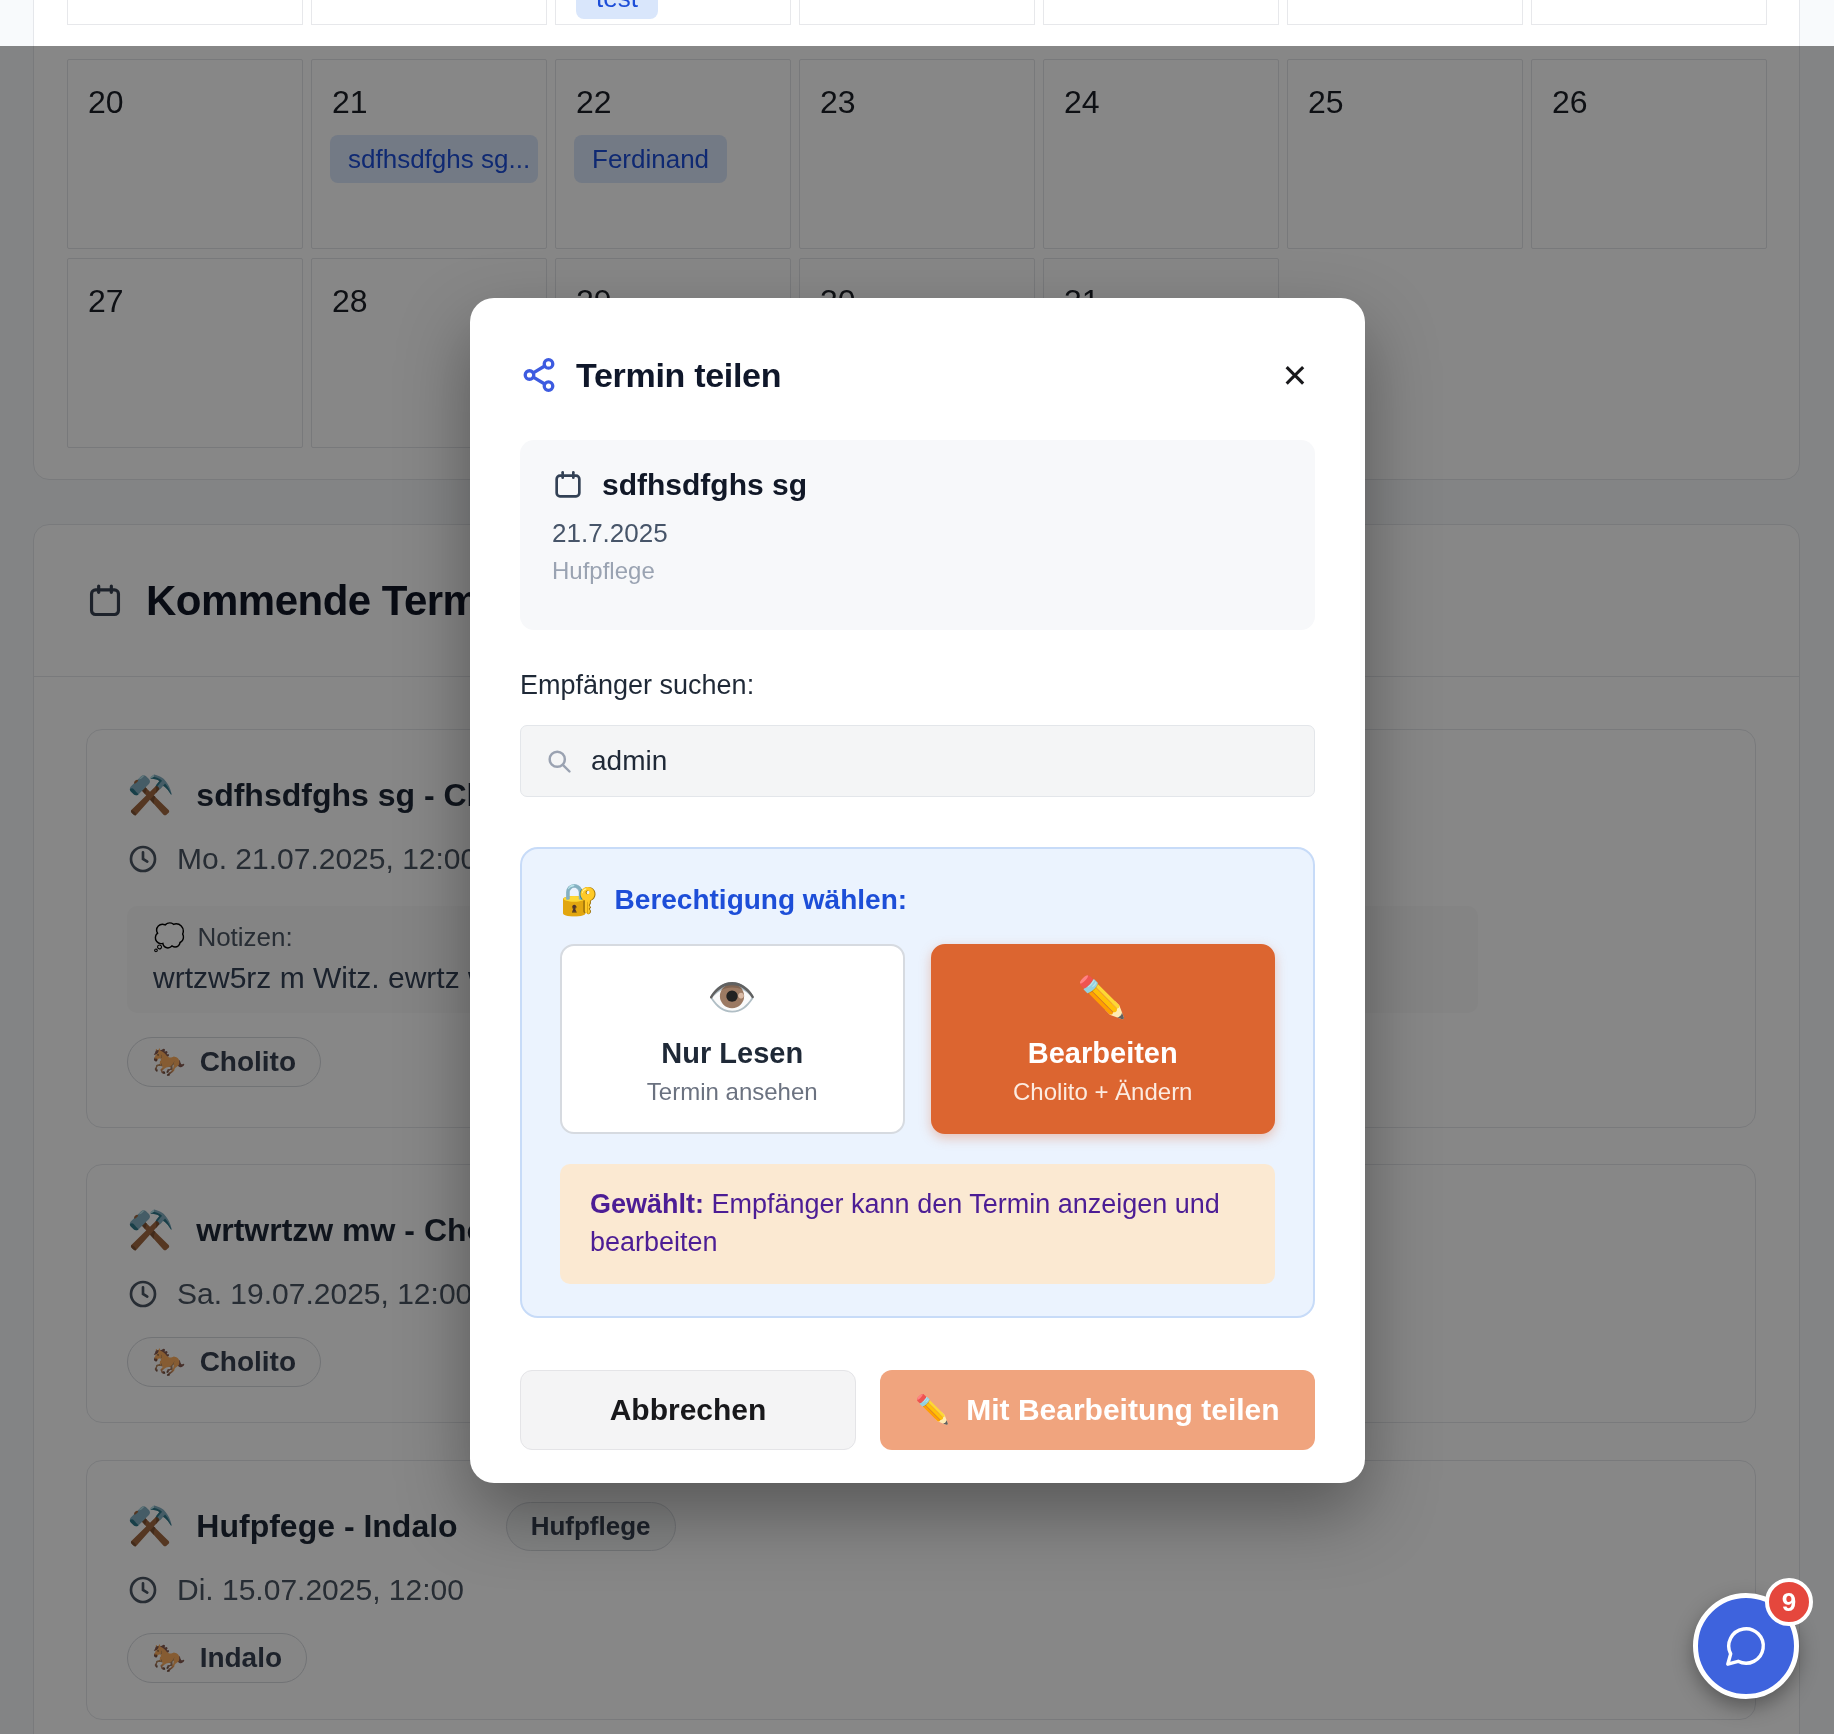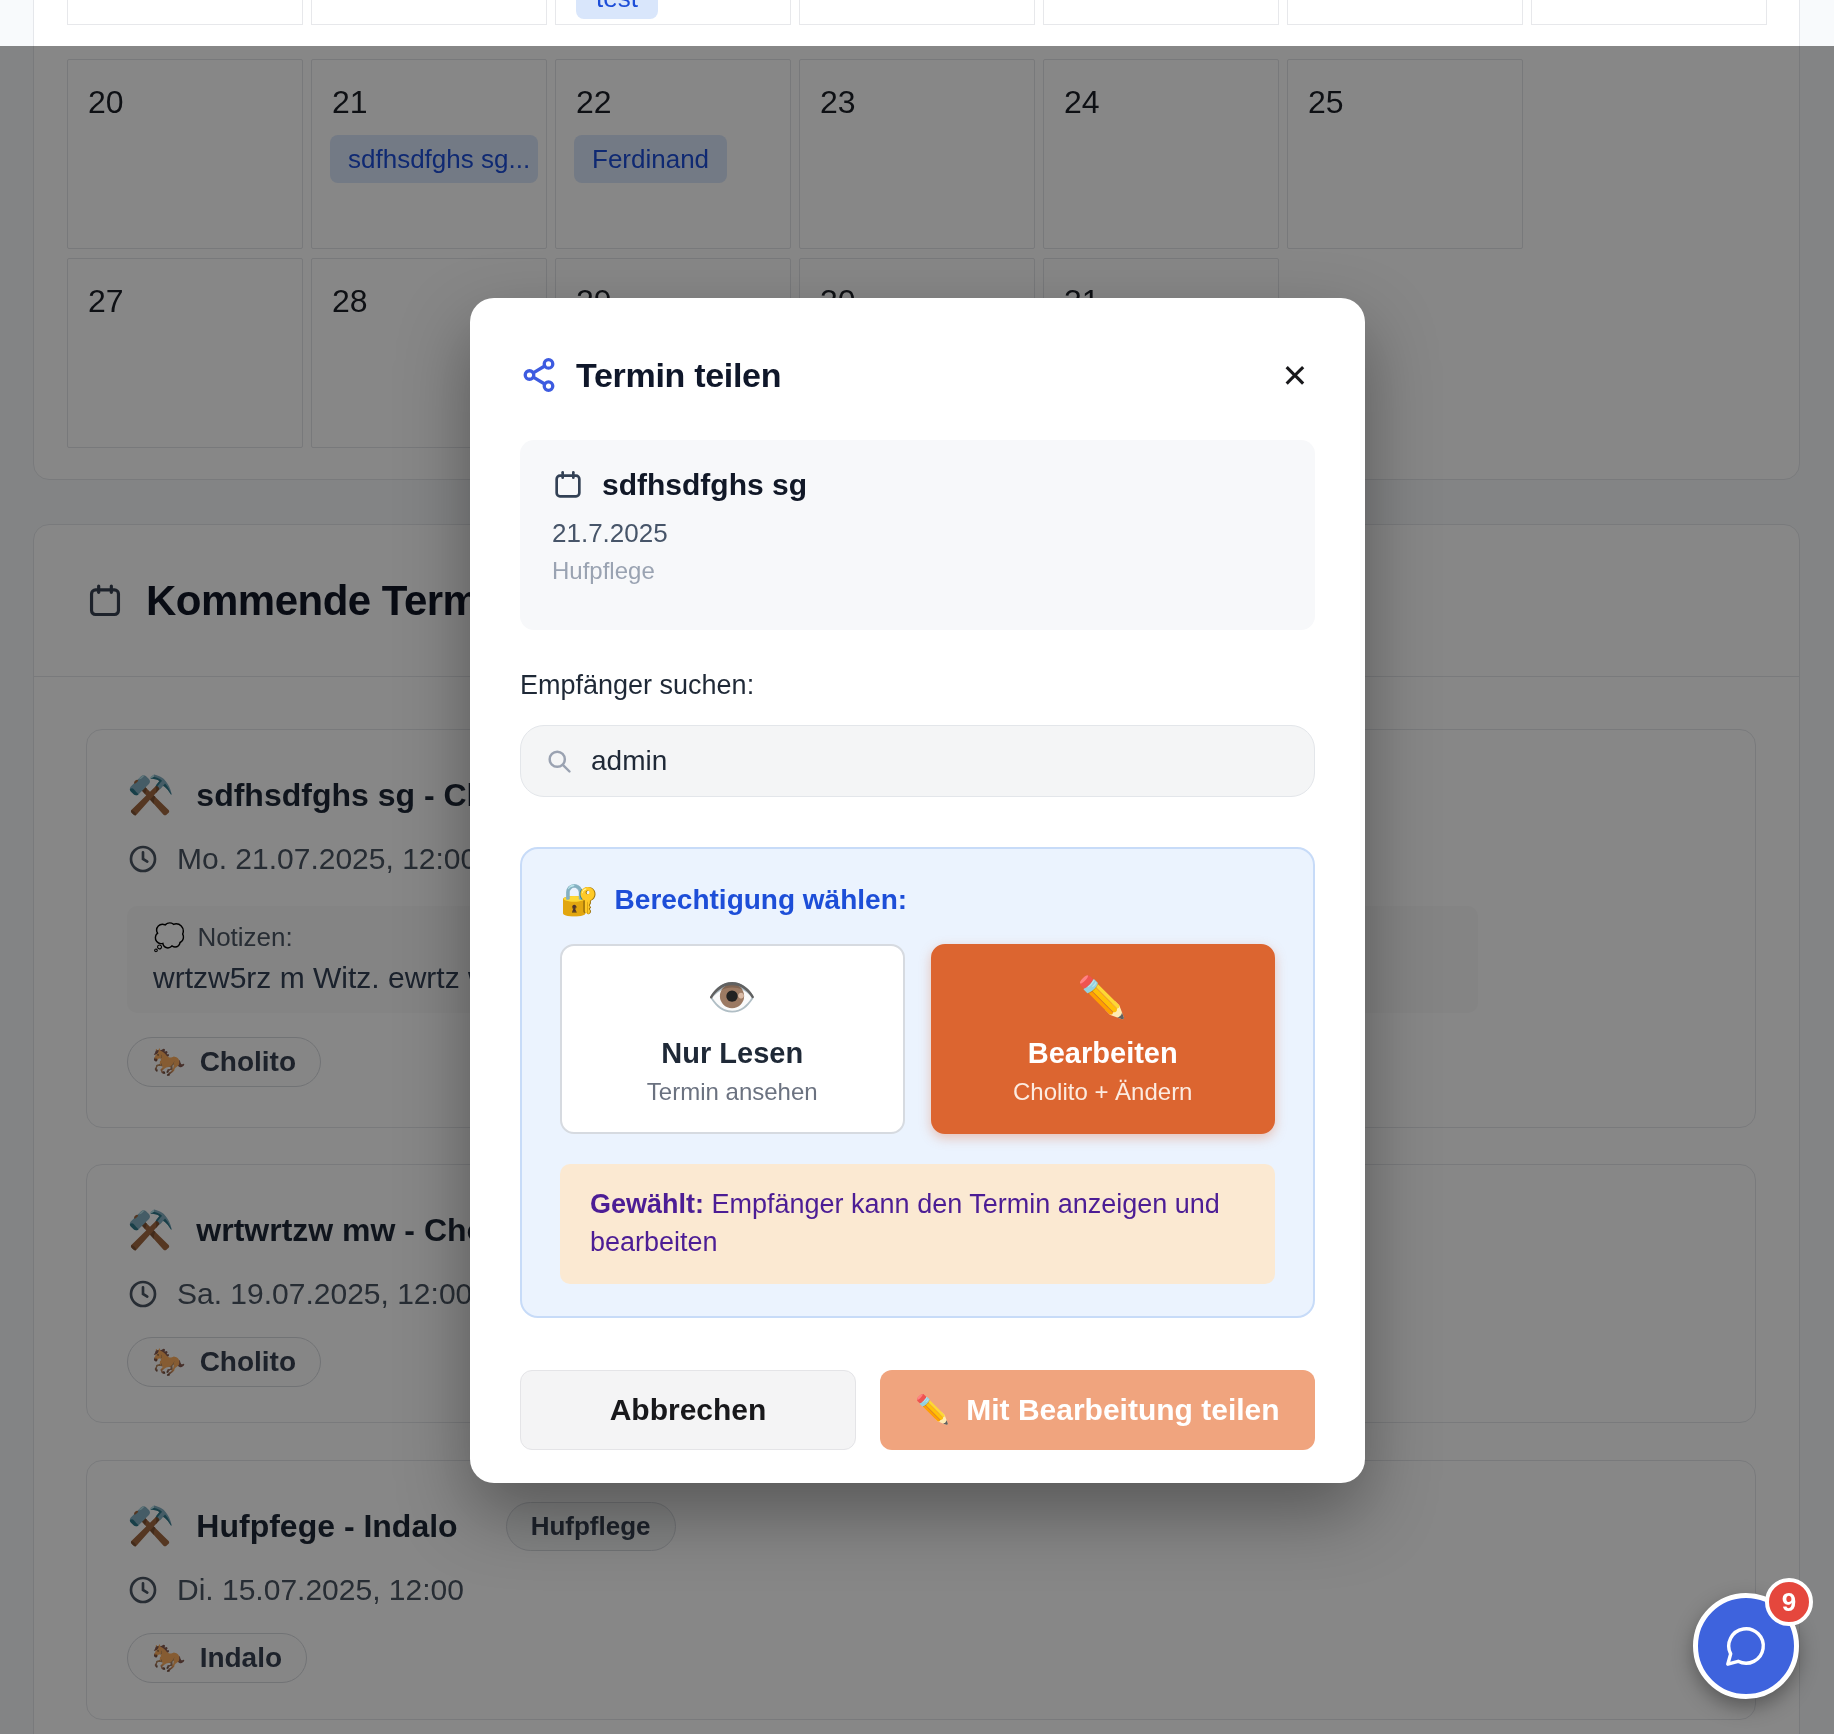--- a/index.html
+++ b/index.html
@@ -57,21 +57,21 @@
   .modal-title { font-size:34px; font-weight:750; color:#0f172a; letter-spacing:-0.3px; }
   .close-btn { position:absolute; top:54px; right:46px; width:48px; height:48px; border:none;
                background:transparent; font-size:32px; color:#18181b; cursor:pointer; line-height:48px; }
   .event-box { margin-top:36px; height:190px; background:#f7f8fa; border-radius:14px; padding:28px 32px; }
   .event-name-row { display:flex; align-items:center; gap:18px; }
   .event-name { font-size:30px; font-weight:600; color:#111827; }
   .event-date { margin-top:16px; font-size:26px; color:#475569; }
   .event-cat { margin-top:8px; font-size:24px; color:#9aa3b2; }
   .recipient-label { margin-top:40px; font-size:27px; font-weight:500; color:#1f2937; }
   .search-box { margin-top:24px; height:72px; background:#f4f5f6; border:1.5px solid #e3e6ea;
-                border-radius:24px; display:flex; align-items:center; gap:18px; padding:0 24px; }
+                border-radius:7px; display:flex; align-items:center; gap:18px; padding:0 24px; }
   .search-box input { border:none; background:transparent; outline:none; font-size:28px;
                       color:#1f2937; width:600px; font-family:inherit; }
   .perm-panel { margin-top:50px; background:#ebf3fe; border:2px solid #c7dbf8; border-radius:18px;
                 padding:32px 38px; }
   .perm-heading { display:flex; align-items:center; gap:16px; font-size:28px; font-weight:800;
                   color:#1d4ed8; }
   .perm-lock { font-size:31px; }
   .perm-btns { margin-top:26px; display:grid; grid-template-columns:1fr 1fr; gap:26px; }
   .perm-btn { border-radius:14px; min-height:190px; padding:24px 12px; text-align:center;
               cursor:pointer; font-family:inherit; }
@@ -135,20 +135,23 @@
   </div>
   <div class="cal-cell" style="left:765px;top:78px">
       <div class="dnum">23</div>
     </div>
   <div class="cal-cell" style="left:1009px;top:78px">
       <div class="dnum">24</div>
     </div>
   <div class="cal-cell" style="left:1253px;top:78px">
       <div class="dnum">25</div>
     </div>
+  <div class="cal-cell" style="left:1497px;top:78px">
+      <div class="dnum">26</div>
+    </div>
 
   <div class="cal-cell" style="left:33px;top:277px">
       <div class="dnum">27</div>
     </div>
   <div class="cal-cell" style="left:277px;top:277px">
       <div class="dnum">28</div>
     </div>
   <div class="cal-cell" style="left:521px;top:277px">
       <div class="dnum">29</div>
     </div>

